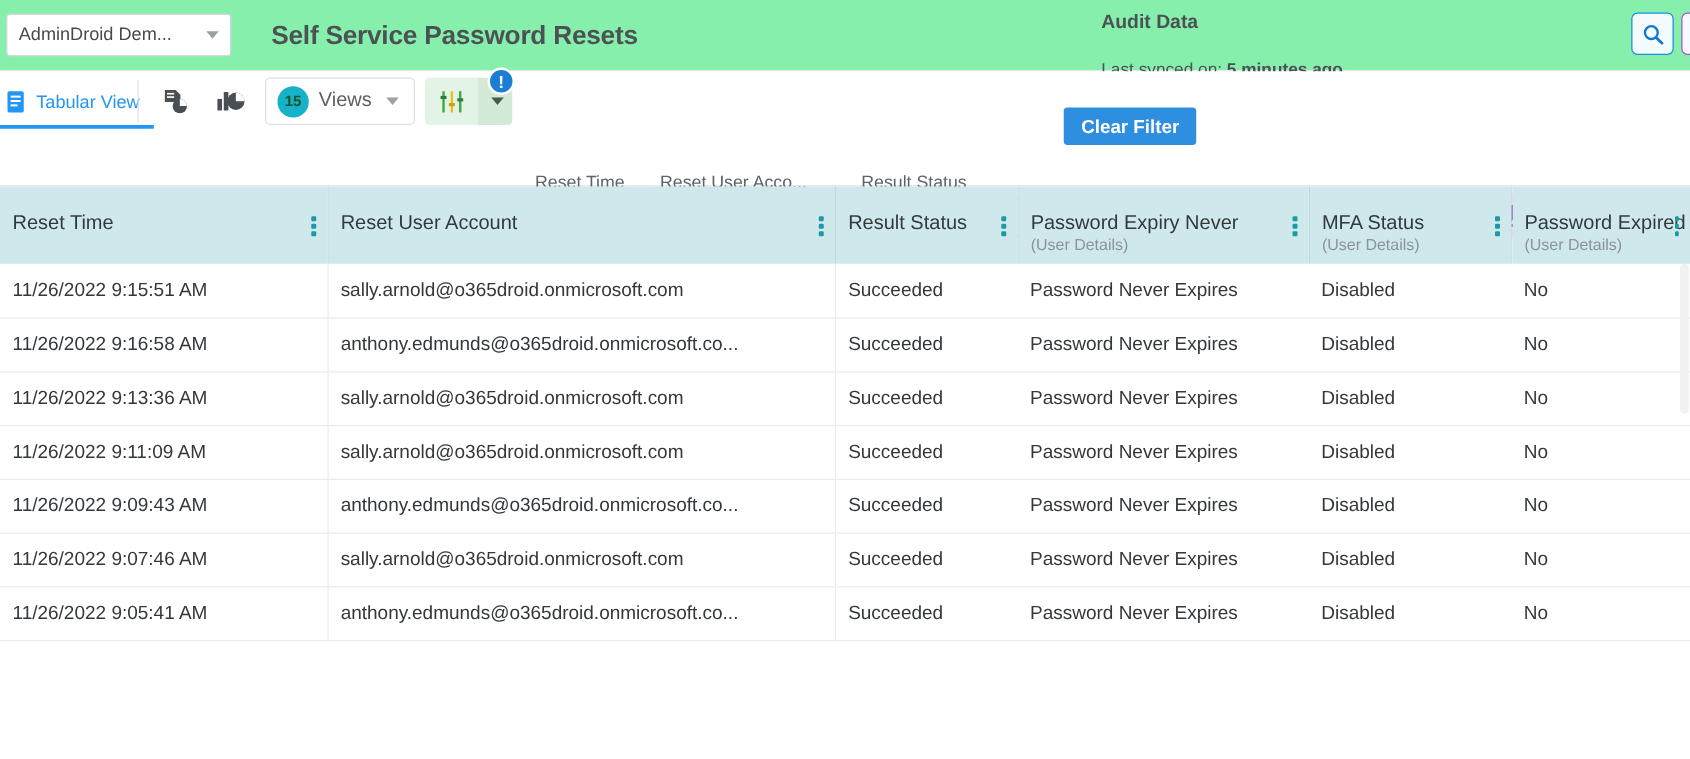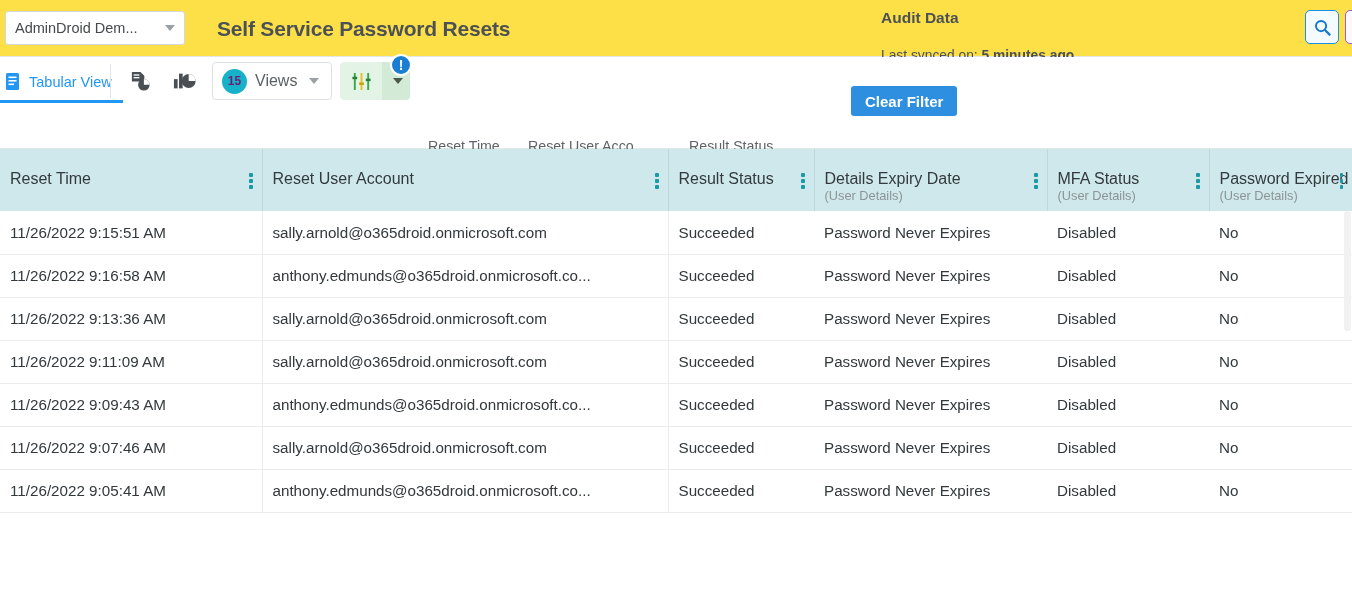--- a/index.html
+++ b/index.html
@@ -8,21 +8,21 @@
     overflow: hidden;
     background: #ffffff;
     font-family: "Liberation Sans", sans-serif;
     color: #3c4043;
   }
 
   
   .topbar {
     position: relative;
     height: 57px;
-    background: #fde047;
+    background: #86efac;
     border-bottom: 1px solid #e4e7ea;
     display: flex;
     align-items: center;
   }
   .org-select {
     margin-left: 5px;
     width: 180px; height: 34px;
     border: 1px solid #d4d8dd;
     border-radius: 3px;
     background: #fff;
@@ -131,21 +131,21 @@
   .views-btn {
     position: absolute; left: 212px; top: 5px;
     height: 38px;
     border: 1px solid #dcdfe3; border-radius: 4px;
     background: #fff;
     display: flex; align-items: center; gap: 8px;
     padding: 0 12px 0 9px;
     cursor: pointer;
   }
   .views-count {
-    background: #17b2c9; color: #701a75;
+    background: #17b2c9; color: #14532d;
     width: 25px; height: 25px; border-radius: 50%;
     font-size: 12px; font-weight: bold;
     display: flex; align-items: center; justify-content: center;
   }
   .views-label { font-size: 16px; color: #5b6066; }
 
   .filter-toggle {
     position: absolute; left: 340px; top: 5px;
     display: flex; height: 38px;
     border-radius: 4px; overflow: hidden;
@@ -433,21 +433,21 @@
           </th>
           <th>
             <div class="th-main">Result Status</div>
             <div class="th-dots">
               <i></i>
               <i></i>
               <i></i>
             </div>
           </th>
           <th>
-            <div class="th-main">Details Expiry Date</div>
+            <div class="th-main">Password Expiry Never</div>
             <div class="th-sub">(User Details)</div>
             <div class="th-dots">
               <i></i>
               <i></i>
               <i></i>
             </div>
           </th>
           <th>
             <div class="th-main">MFA Status</div>
             <div class="th-sub">(User Details)</div>

